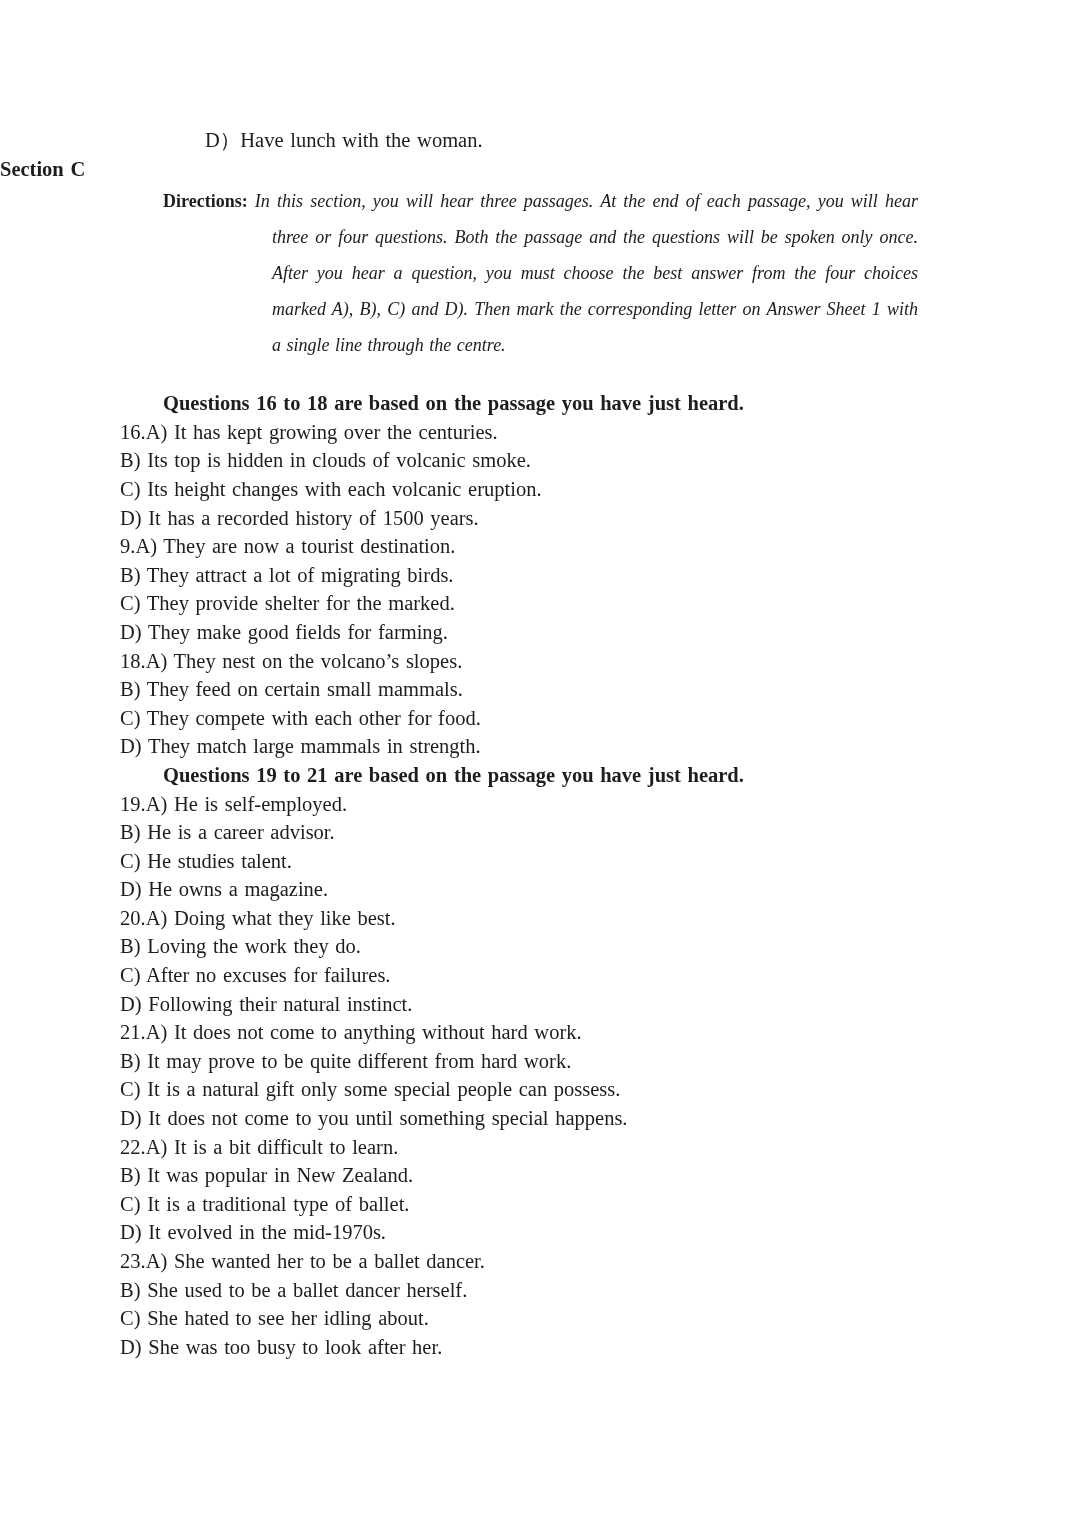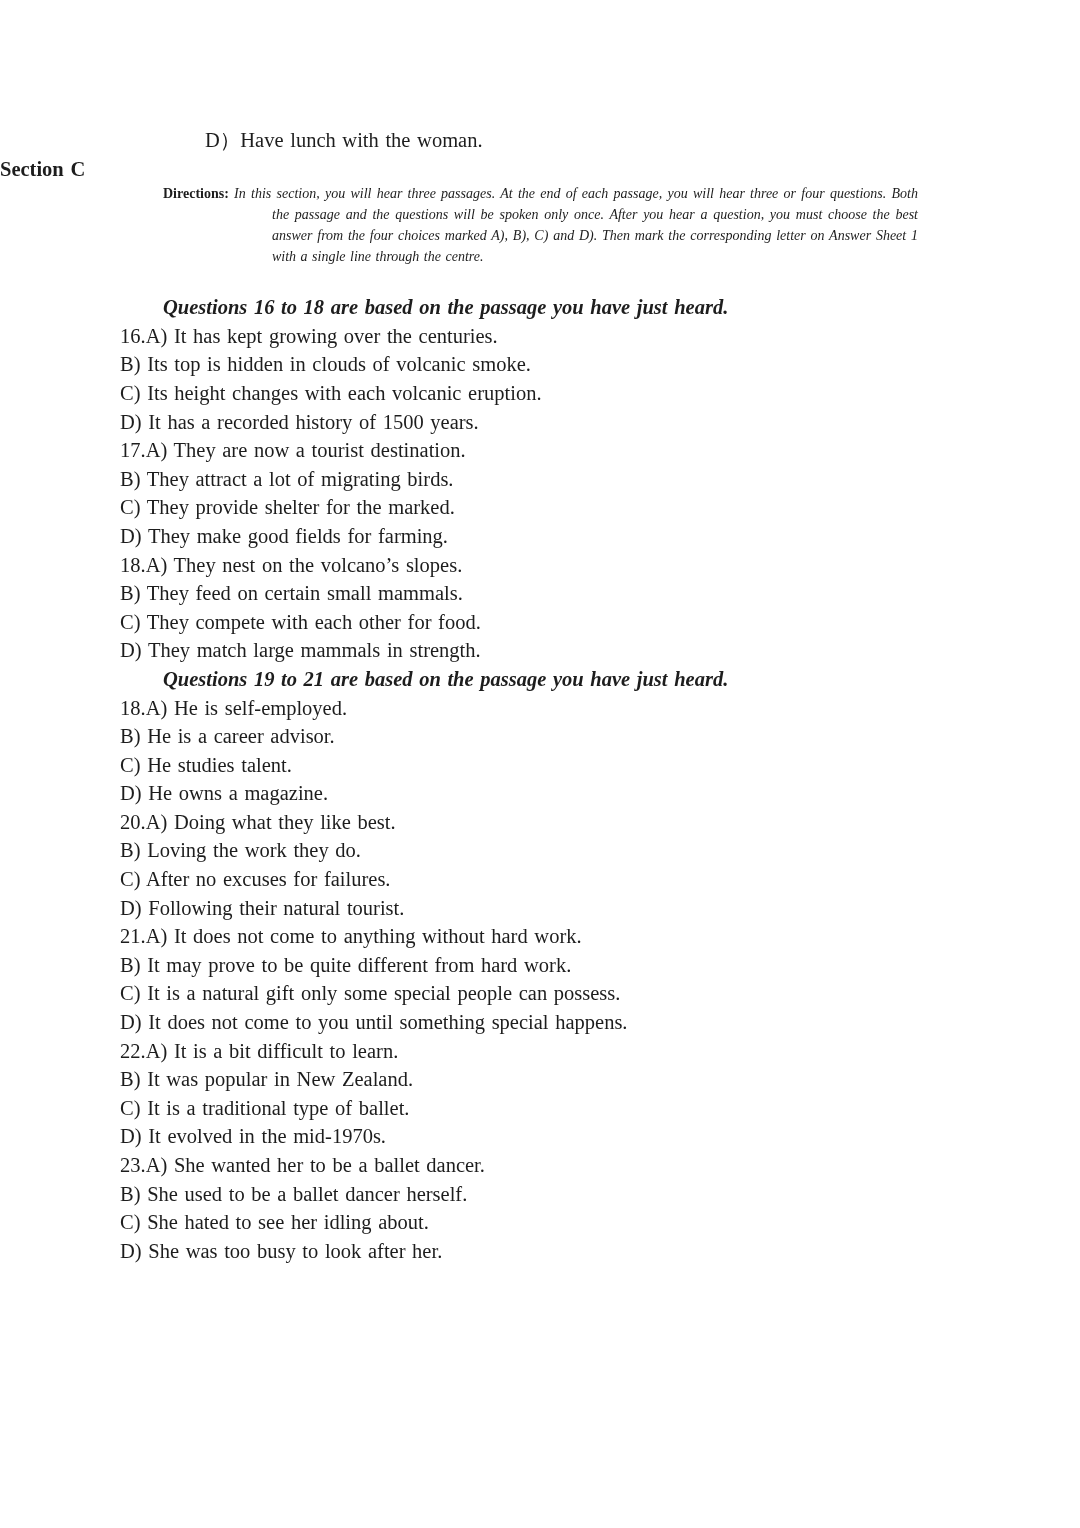--- a/index.html
+++ b/index.html
@@ -33,35 +33,34 @@
   }
   .section-heading {
     font-weight: bold;
   }
   .directions {
     margin-left: 163px;
     width: 646px;              
     padding-left: 109px;       
     text-indent: -109px;
     text-align: justify;
-    font-size: 14px;
-    line-height: 21px;
+    font-size: 18px;
+    line-height: 36px;
     word-spacing: 1px;
   }
   .dir-label {
     font-weight: bold;
     font-style: normal;
   }
   .dir-text {
     font-style: italic;
   }
   .group-heading {
     margin-left: 163px;
     font-weight: bold;
-    font-style: italic;
   }
   .group:first-of-type .group-heading {
     margin-top: 26px;          
   }
   .option-line {
     margin-left: 120px;
   }
 </style>
 </head>
 <body>
@@ -75,39 +74,39 @@
 
     <div class="directions"><span class="dir-label">Directions:</span> <span class="dir-text">In this section, you will hear three passages. At the end of each passage, you will hear three or four questions. Both the passage and the questions will be spoken only once. After you hear a question, you must choose the best answer from the four choices marked A), B), C) and D). Then mark the corresponding letter on Answer Sheet 1 with a single line through the centre.</span></div>
 
     <div id="groups">
         <div class="group">
           <div class="line group-heading">Questions 16 to 18 are based on the passage you have just heard.</div>
           <div class="line option-line">16.A) It has kept growing over the centuries.</div>
           <div class="line option-line">B) Its top is hidden in clouds of volcanic smoke.</div>
           <div class="line option-line">C) Its height changes with each volcanic eruption.</div>
           <div class="line option-line">D) It has a recorded history of 1500 years.</div>
-          <div class="line option-line">17.A) They are now a tourist destination.</div>
+          <div class="line option-line">9.A) They are now a tourist destination.</div>
           <div class="line option-line">B) They attract a lot of migrating birds.</div>
           <div class="line option-line">C) They provide shelter for the marked.</div>
           <div class="line option-line">D) They make good fields for farming.</div>
           <div class="line option-line">18.A) They nest on the volcano’s slopes.</div>
           <div class="line option-line">B) They feed on certain small mammals.</div>
           <div class="line option-line">C) They compete with each other for food.</div>
           <div class="line option-line">D) They match large mammals in strength.</div>
         </div>
         <div class="group">
           <div class="line group-heading">Questions 19 to 21 are based on the passage you have just heard.</div>
-          <div class="line option-line">18.A) He is self-employed.</div>
+          <div class="line option-line">19.A) He is self-employed.</div>
           <div class="line option-line">B) He is a career advisor.</div>
           <div class="line option-line">C) He studies talent.</div>
           <div class="line option-line">D) He owns a magazine.</div>
           <div class="line option-line">20.A) Doing what they like best.</div>
           <div class="line option-line">B) Loving the work they do.</div>
           <div class="line option-line">C) After no excuses for failures.</div>
-          <div class="line option-line">D) Following their natural tourist.</div>
+          <div class="line option-line">D) Following their natural instinct.</div>
           <div class="line option-line">21.A) It does not come to anything without hard work.</div>
           <div class="line option-line">B) It may prove to be quite different from hard work.</div>
           <div class="line option-line">C) It is a natural gift only some special people can possess.</div>
           <div class="line option-line">D) It does not come to you until something special happens.</div>
         </div>
         <div class="group">
           <div class="line option-line">22.A) It is a bit difficult to learn.</div>
           <div class="line option-line">B) It was popular in New Zealand.</div>
           <div class="line option-line">C) It is a traditional type of ballet.</div>
           <div class="line option-line">D) It evolved in the mid-1970s.</div>

